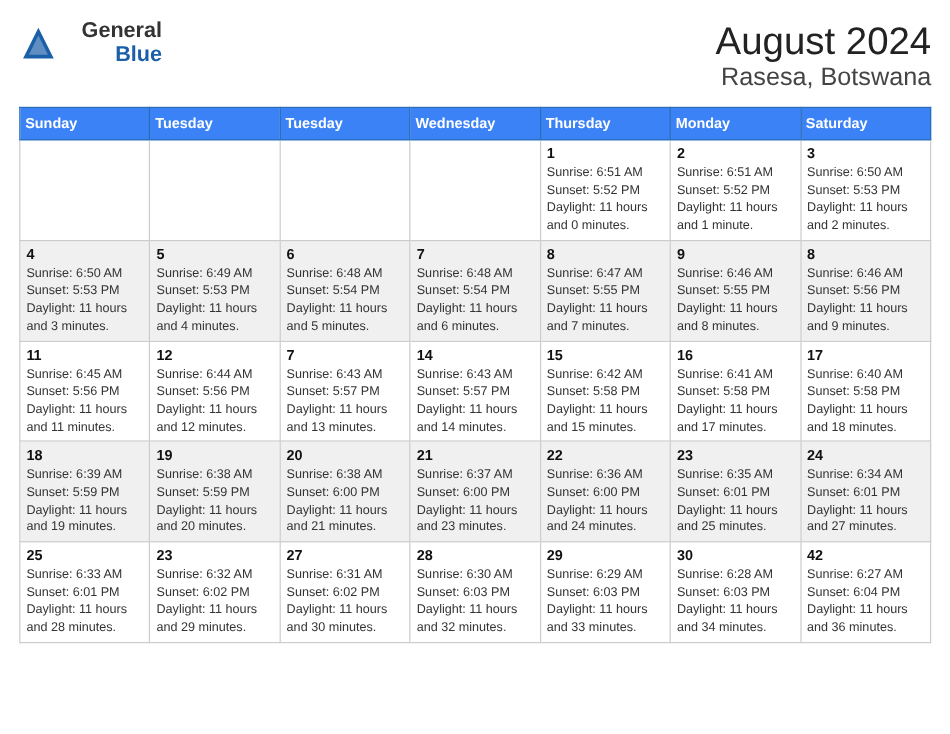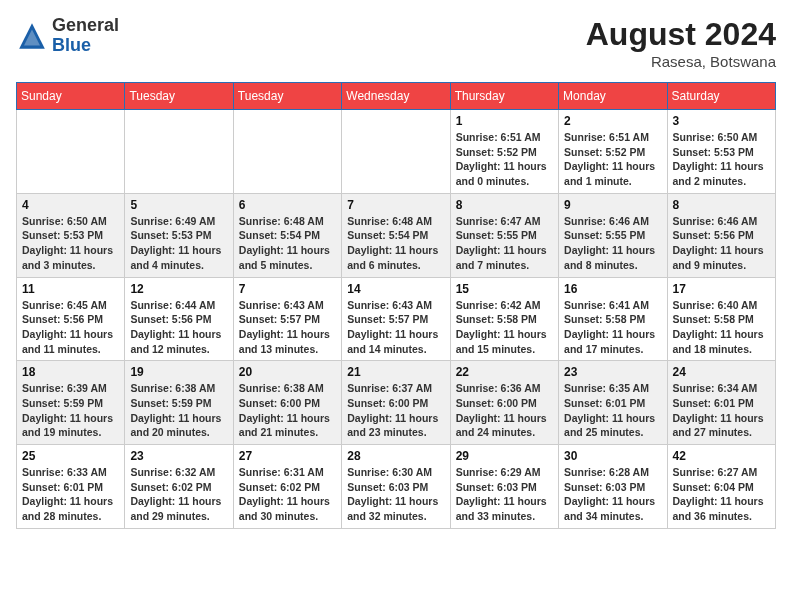--- a/index.html
+++ b/index.html
@@ -12,58 +12,58 @@
     }
     .header {
       display: flex;
       justify-content: space-between;
       align-items: flex-start;
       margin-bottom: 12px;
     }
     .logo {
       display: flex;
       align-items: center;
-      gap: 4px;
+      gap: 20px;
     }
     .logo-text {
       display: flex;
       flex-direction: column;
       font-size: 18px;
       font-weight: bold;
       line-height: 1.1;
     }
     .logo-general { color: #333; }
-    .logo-blue { color: #1a5fa8; }
+    .logo-blue { color: #1a5fa8; text-align: right; }
     .logo-icon {
       width: 32px;
       height: 32px;
     }
     .title-block {
       text-align: right;
     }
     .month-year {
       font-size: 32px;
-      font-weight: bold;
+      font-weight: normal;
       color: #222;
     }
     .location {
-      font-size: 15px;
+      font-size: 21px;
       color: #444;
     }
     .calendar {
       width: 100%;
       border-collapse: collapse;
       font-size: 11px;
     }
     .calendar th {
-      background: #ef4444;
+      background: #3b82f6;
       color: #fff;
       padding: 6px 4px;
       text-align: left;
-      font-weight: normal;
+      font-weight: bold;
       font-size: 12px;
       border: 1px solid #2a6db5;
     }
     .calendar td {
       border: 1px solid #ccc;
       vertical-align: top;
       padding: 4px 5px;
       width: 108px;
       min-height: 80px;
       background: #fff;
@@ -80,21 +80,20 @@
     .day-num {
       font-weight: bold;
       font-size: 12px;
       margin-bottom: 2px;
       color: #111;
     }
     .day-info {
       color: #333;
       font-size: 10.5px;
       line-height: 1.4;
-      font-weight: bold;
     }
     .empty-cell {
       background: #f9f9f9;
     }
   </style>
 </head>
 <body>
 
 <div class="header">
   <div class="logo">

